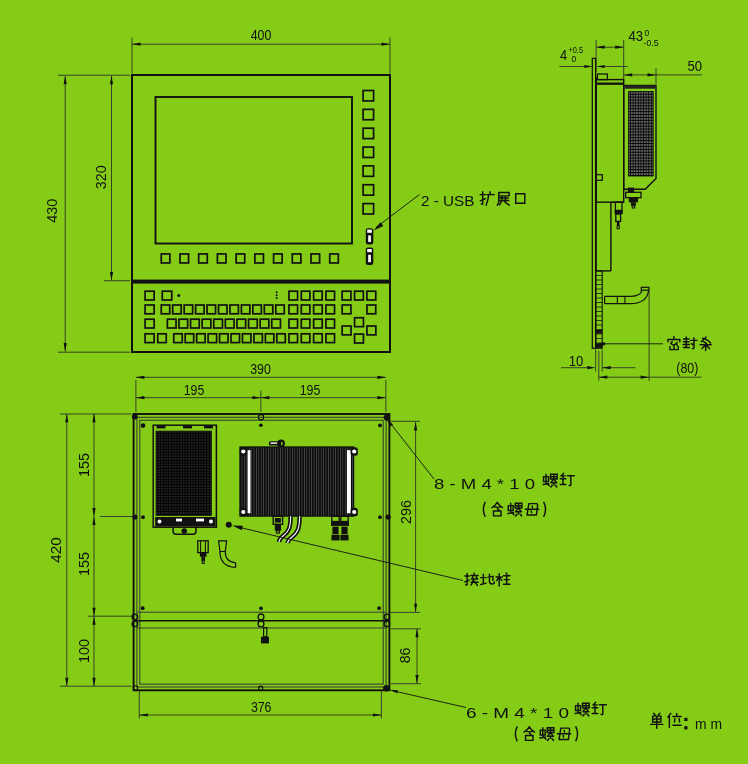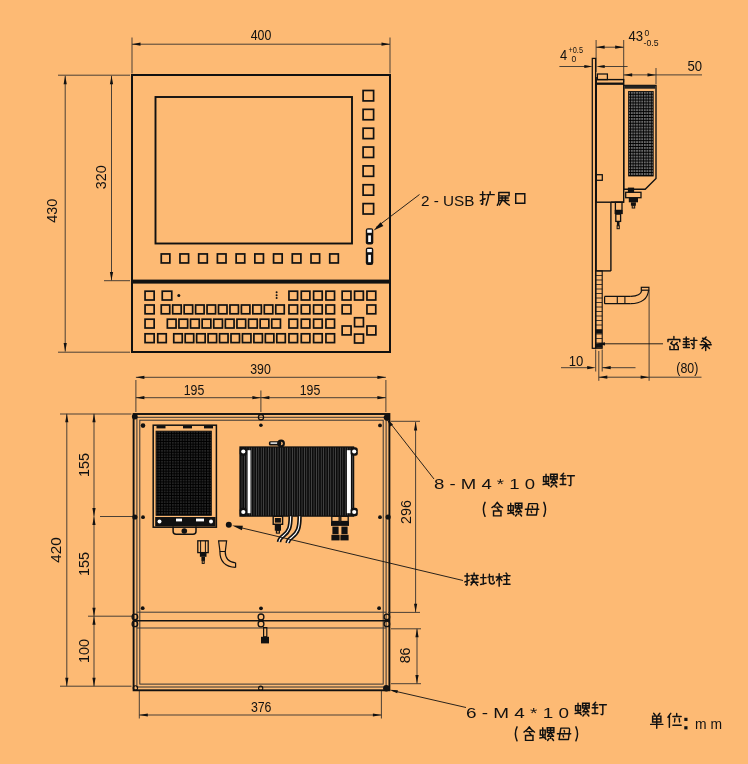--- a/index.html
+++ b/index.html
@@ -1,17 +1,17 @@
 <!DOCTYPE html>
 <html><head>
 <meta charset="utf-8">
 <title>Panel PC drawing</title>
 <style>
 html,body{margin:0;padding:0;background:#fff;}
-#page{width:748px;height:764px;position:relative;background:#fdba74;overflow:hidden;}
+#page{width:748px;height:764px;position:relative;background:#84cc16;overflow:hidden;}
 </style>
 </head>
 <body>
 <div id="page">
 <svg width="748" height="764" viewBox="0 0 748 764">
 <defs>
 <pattern id="pd" width="2.7" height="2.7" patternUnits="userSpaceOnUse">
 <rect width="2.7" height="2.7" fill="#fff"></rect>
           <circle cx="1.35" cy="1.35" r="1.47" fill="#000"></circle>
           <circle cx="0" cy="0" r="0.5" fill="#000"></circle>

